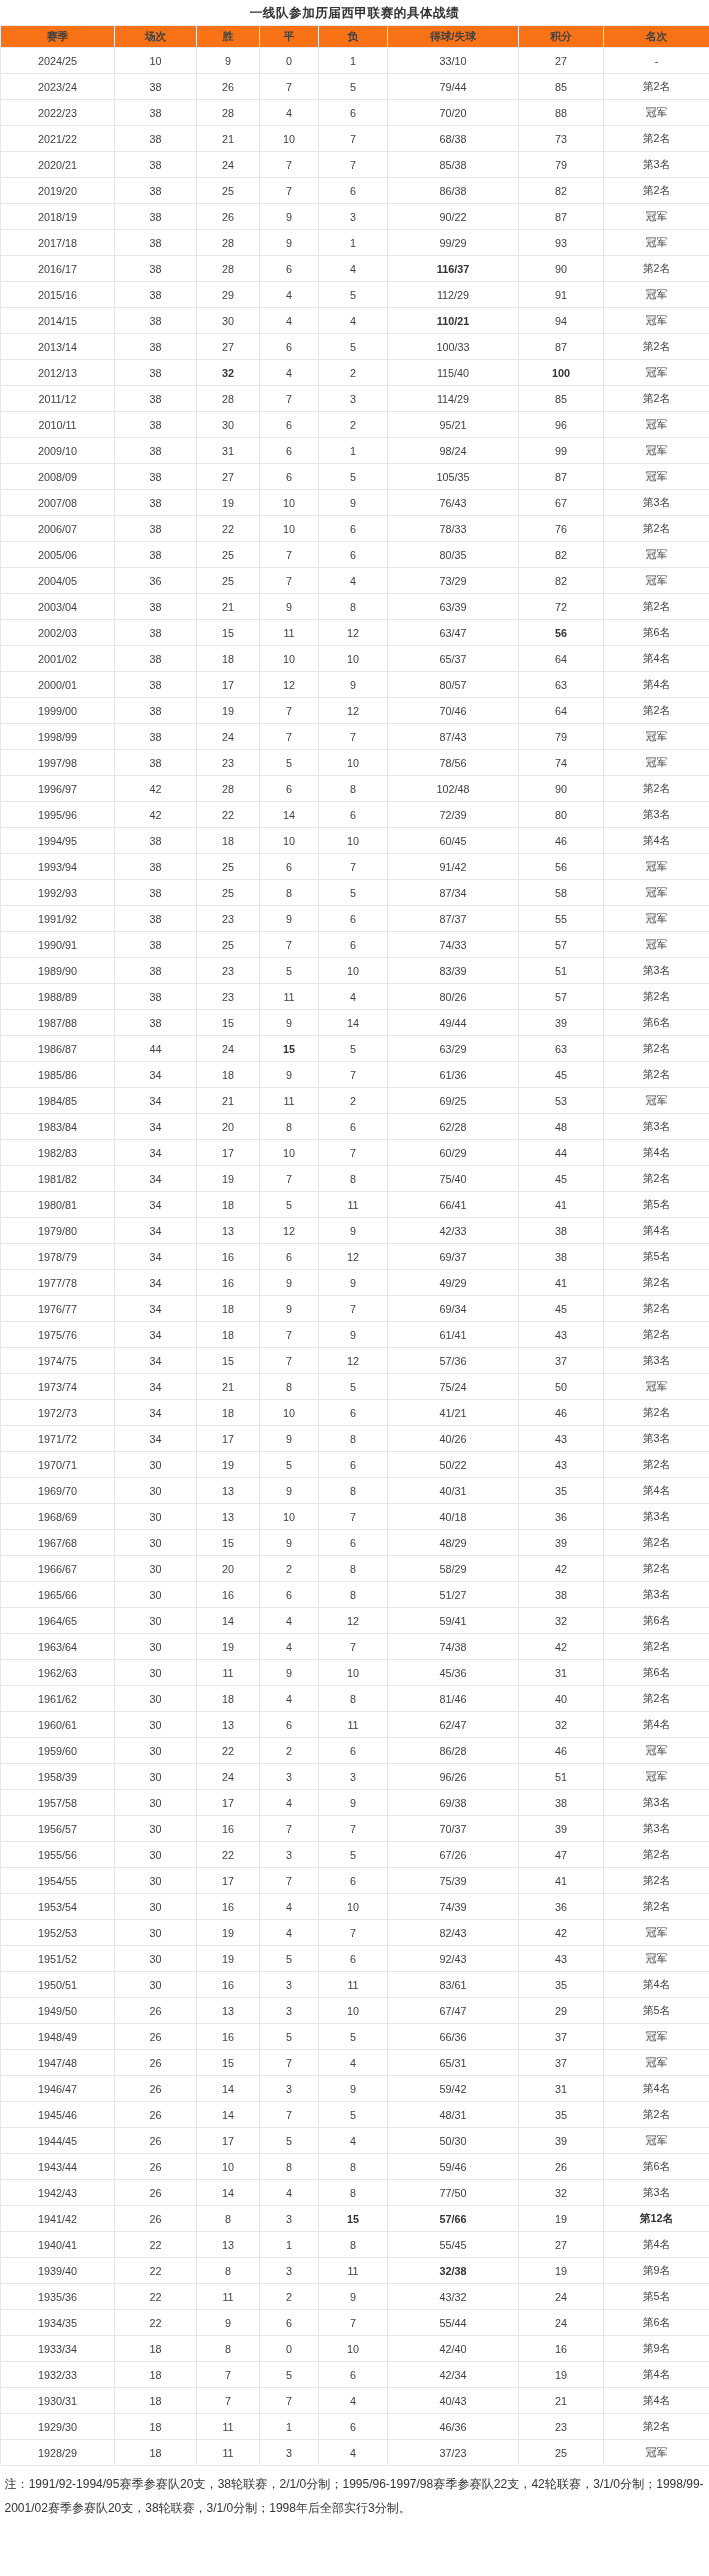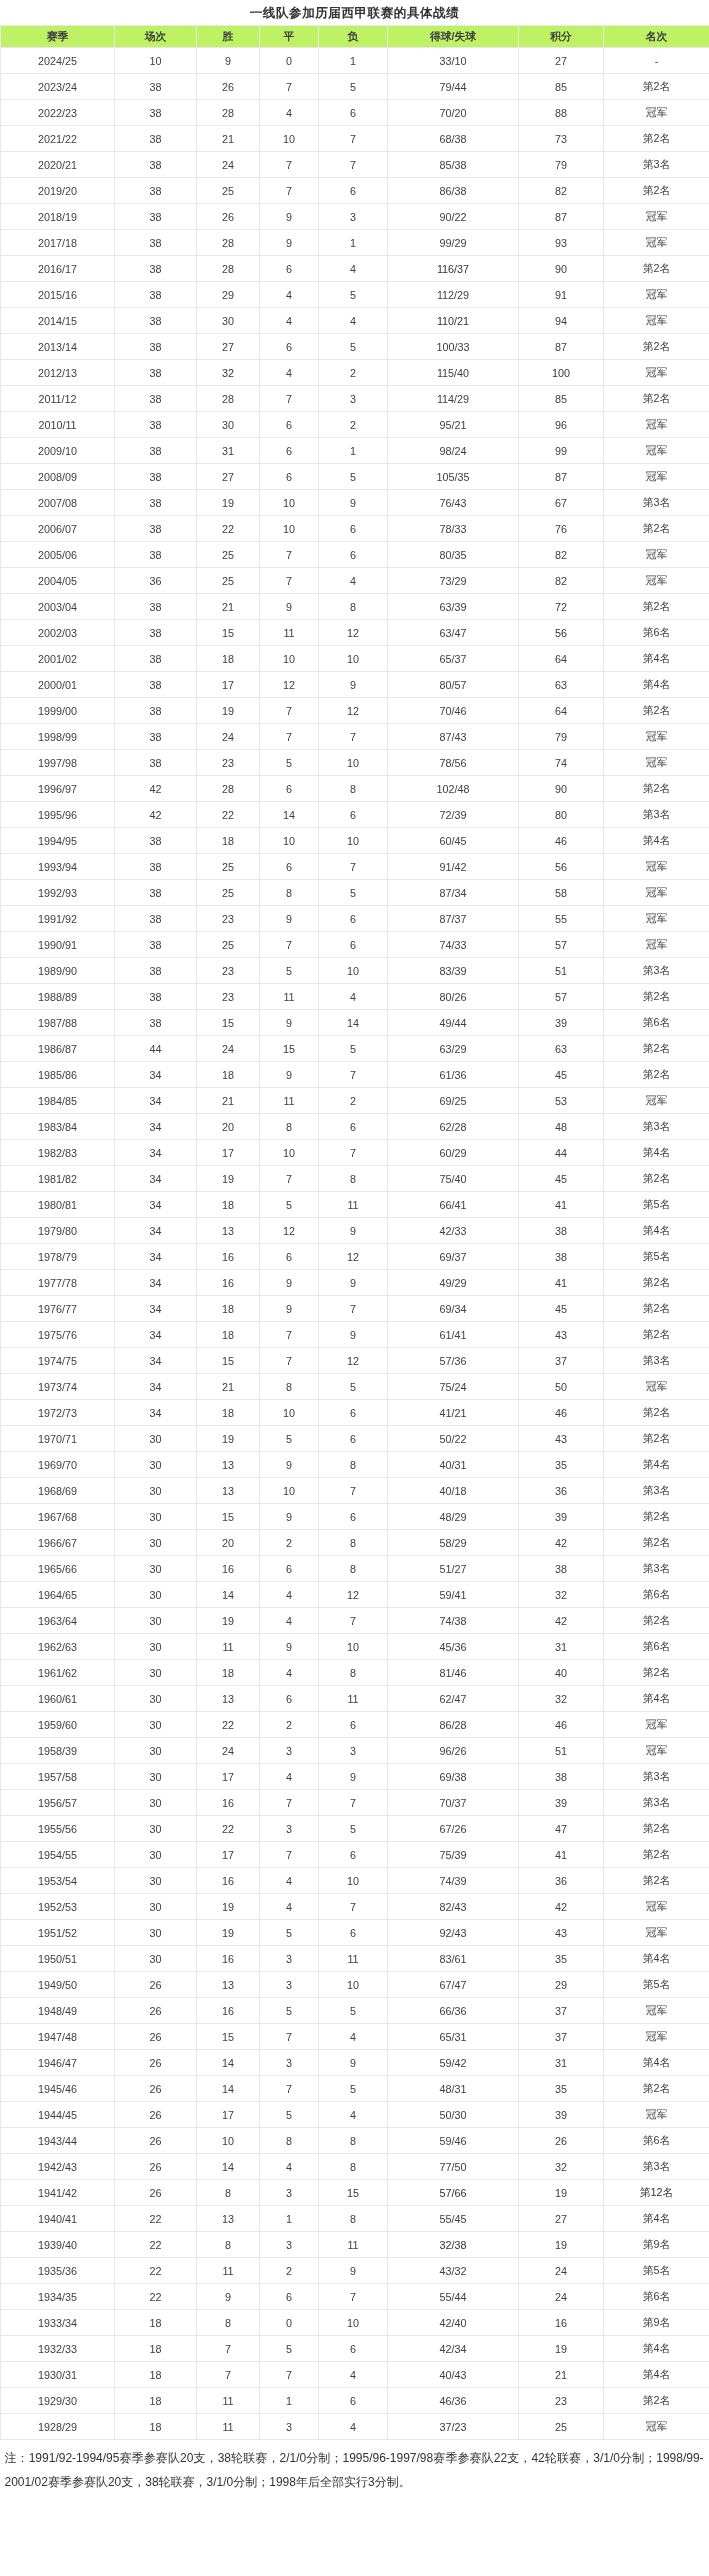--- a/index.html
+++ b/index.html
@@ -20,40 +20,40 @@
     color: #333;
     padding: 4.5px 0 3.6px 0;
     letter-spacing: 0.5px;
   }
   table.records {
     width: 709px;
     border-collapse: collapse;
     table-layout: fixed;
   }
   table.records th {
-    background: #bef264;
+    background: #f97316;
     font-weight: bold;
     height: 21px;
     margin-left: 16px;
   }
   table.records th, table.records td {
     border: 0.9px solid #e8e8e8;
     text-align: center;
     vertical-align: middle;
     font-size: 10.8px;
     color: #404040;
     padding: 0;
     overflow: hidden;
     white-space: nowrap;
   }
   table.records td {
     height: 25px;
   }
   table.records td.bold {
-    font-weight: normal;
+    font-weight: bold;
     color: #333;
   }
   .note {
     font-size: 12px;
     color: #333;
     line-height: 24px;
     padding: 6.3px 5.4px 5.4px 4.5px;
     text-align: justify;
   }
 </style>
@@ -612,20 +612,30 @@
           <td>1972/73</td>
           <td>34</td>
           <td>18</td>
           <td>10</td>
           <td>6</td>
           <td>41/21</td>
           <td>46</td>
           <td>第2名</td>
         </tr>
         <tr>
+          <td>1971/72</td>
+          <td>34</td>
+          <td>17</td>
+          <td>9</td>
+          <td>8</td>
+          <td>40/26</td>
+          <td>43</td>
+          <td>第3名</td>
+        </tr>
+        <tr>
           <td>1970/71</td>
           <td>30</td>
           <td>19</td>
           <td>5</td>
           <td>6</td>
           <td>50/22</td>
           <td>43</td>
           <td>第2名</td>
         </tr>
         <tr>

